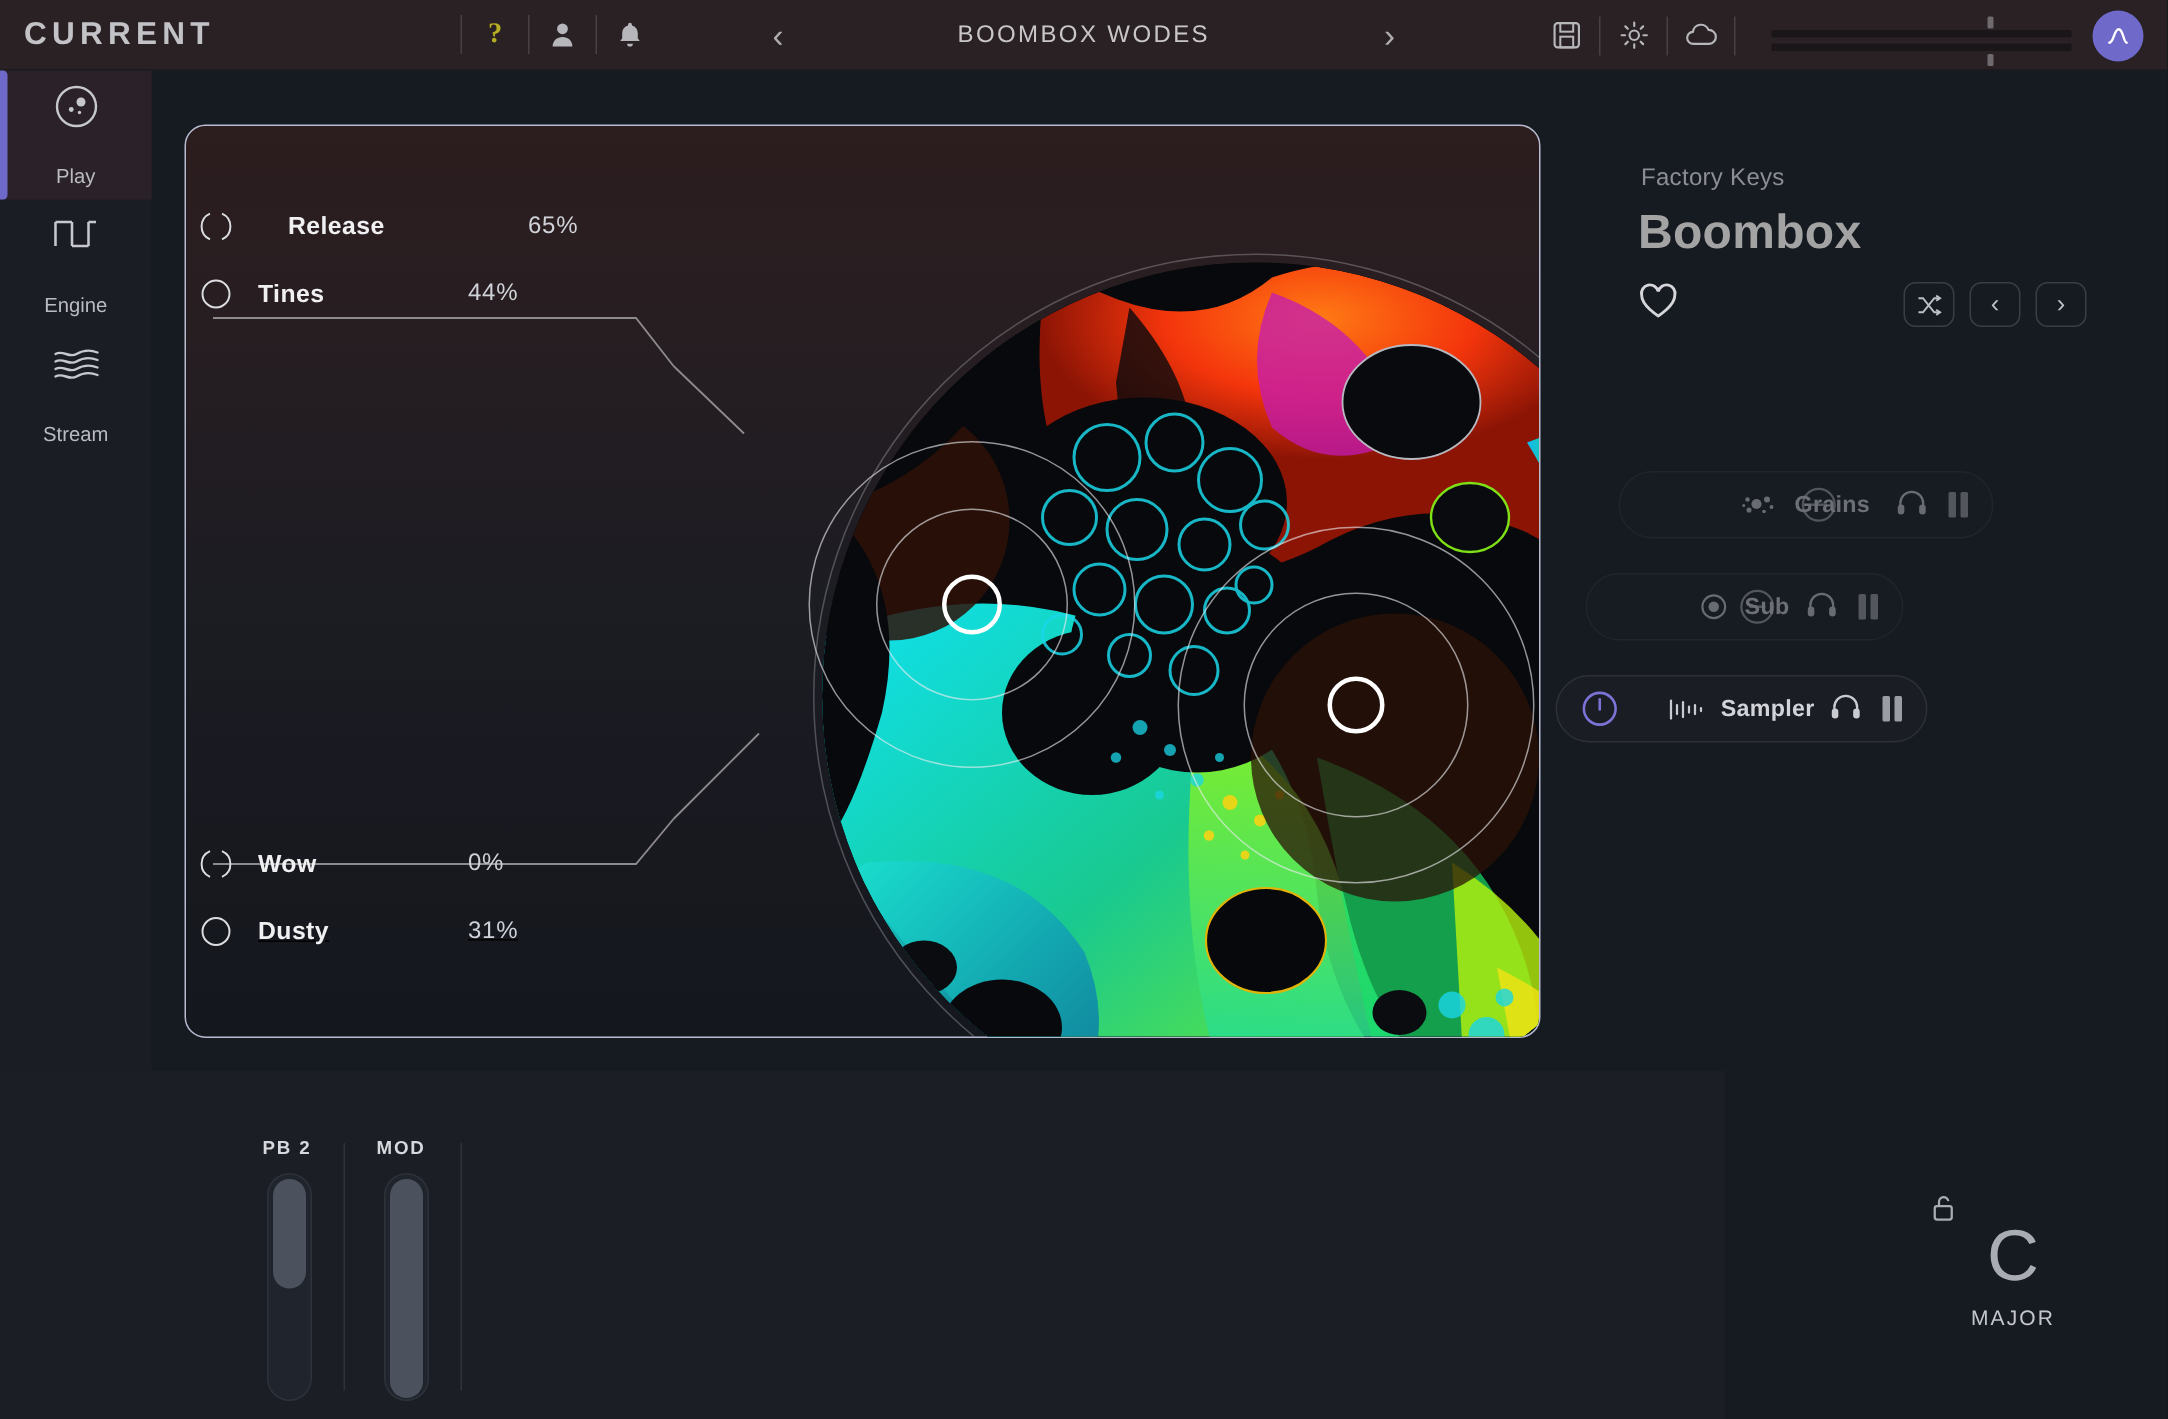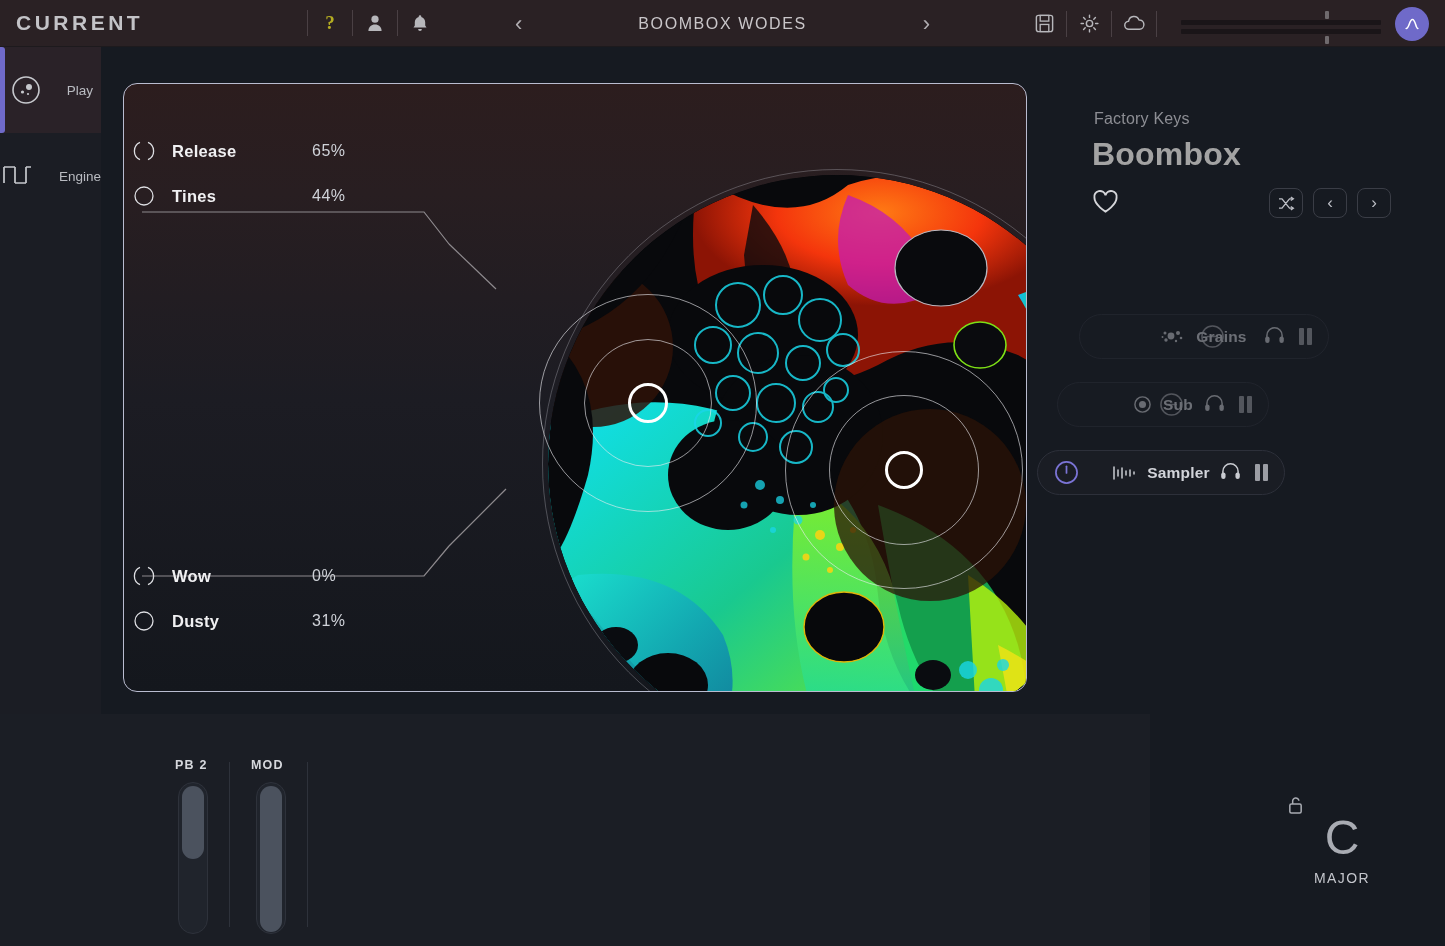--- a/index.html
+++ b/index.html
@@ -59,21 +59,21 @@
     color: #ffffff; margin-right: 6px;
   }
 
   
   .sidebar {
     position: absolute; left: 0; top: 47px; width: 101px; height: 899px;
     background: #1b1d24;
   }
   .nav-item {
     position: relative; width: 101px; height: 86px;
-    display: flex; flex-direction: row; align-items: center; justify-content: center;
+    display: flex; flex-direction: column; align-items: center; justify-content: center;
     color: #b9bbc1; gap: 23px;
   }
   .nav-item.active { background: #2a2228; }
   .nav-item.active::before {
     content: ""; position: absolute; left: 0; top: 0; width: 5px; height: 86px;
     background: #6f6ac9; border-radius: 0 3px 3px 0;
   }
   .nav-label { font-size: 13.5px; color: #b9bbc1; }
   .nav-icon { height: 32px; display: flex; align-items: center; justify-content: center; color: #c6c8cd; }
 
@@ -248,20 +248,33 @@
       </div>
       <div class="nav-label">Play</div>
     </div>
     <div class="nav-item">
       <div class="nav-icon">
         <svg width="36" height="26" viewBox="0 0 36 26">
             <path d="M4 4v16M4 4h11M15 4v16M15 20h11M26 20V4M26 4h5" fill="none" stroke="currentColor" stroke-width="1.7" stroke-linejoin="round"></path>
           </svg>
       </div>
       <div class="nav-label">Engine</div>
+    </div>
+    <div class="nav-item">
+      <div class="nav-icon">
+        <svg width="36" height="26" viewBox="0 0 36 26">
+            <g fill="none" stroke="currentColor" stroke-width="1.6" stroke-linecap="round">
+              <path d="M4 6c5-3 9 3 14 0s9-3 14-1"></path>
+              <path d="M4 11c5-3 9 3 14 0s9-3 14-1"></path>
+              <path d="M4 16c5-3 9 3 14 0s9-3 14-1"></path>
+              <path d="M4 21c5-3 9 3 14 0s9-3 14-1"></path>
+            </g>
+          </svg>
+      </div>
+      <div class="nav-label">Stream</div>
     </div>
   </div>
 
   <div class="main-panel">
 
     <svg width="904" height="609" style="position:absolute;left:0;top:0;">
       <path class="mod-line" d="M18 128 L300 128 L325 160"></path>
       <path class="mod-line" d="M325 160 L372 205"></path>
       <path class="mod-line" d="M18 492 L300 492 L325 462"></path>
       <path class="mod-line" d="M325 462 L382 405"></path>
@@ -384,21 +397,21 @@
 
       <div class="node-ring" style="left:-3px;top:125px;width:218px;height:218px;"></div>
       <div class="node-ring" style="left:42px;top:170px;width:128px;height:128px;"></div>
       <div class="node-dot" style="left:86px;top:214px;width:40px;height:40px;"></div>
 
       <div class="node-ring" style="left:243px;top:182px;width:238px;height:238px;"></div>
       <div class="node-ring" style="left:287px;top:226px;width:150px;height:150px;"></div>
       <div class="node-dot" style="left:343px;top:282px;width:38px;height:38px;"></div>
     </div>
 
-    <div class="prm" style="left:9px;top:55px;">
+    <div class="prm" style="left:9px;top:55px;gap:20px;">
       <svg class="knob" viewBox="0 0 22 22">
         <path d="M7 2.4a9.4 9.4 0 000 17.2M15 2.4a9.4 9.4 0 010 17.2" fill="none" stroke="#dcdde1" stroke-width="1.3"></path>
       </svg>
       <div style="width:140px" class="pname">Release</div>
       <div class="pval">65%</div>
     </div>
     <div class="prm" style="left:9px;top:100px;">
       <svg class="knob" viewBox="0 0 22 22">
         <circle cx="11" cy="11" r="9" fill="none" stroke="#dcdde1" stroke-width="1.3"></circle>
       </svg>
@@ -406,21 +419,21 @@
       <div class="pval">44%</div>
     </div>
 
     <div class="prm" style="left:9px;top:480px;">
       <svg class="knob" viewBox="0 0 22 22">
         <path d="M7 2.4a9.4 9.4 0 000 17.2M15 2.4a9.4 9.4 0 010 17.2" fill="none" stroke="#dcdde1" stroke-width="1.3"></path>
       </svg>
       <div style="width:140px" class="pname">Wow</div>
       <div class="pval">0%</div>
     </div>
-    <div class="prm" style="left:9px;top:525px;">
+    <div class="prm" style="left:9px;top:525px;text-decoration:underline;">
       <svg class="knob" viewBox="0 0 22 22">
         <circle cx="11" cy="11" r="9" fill="none" stroke="#dcdde1" stroke-width="1.3"></circle>
       </svg>
       <div style="width:140px" class="pname">Dusty</div>
       <div class="pval">31%</div>
     </div>
   </div>
 
   <div class="right">
     <div class="cat">Factory Keys</div>

